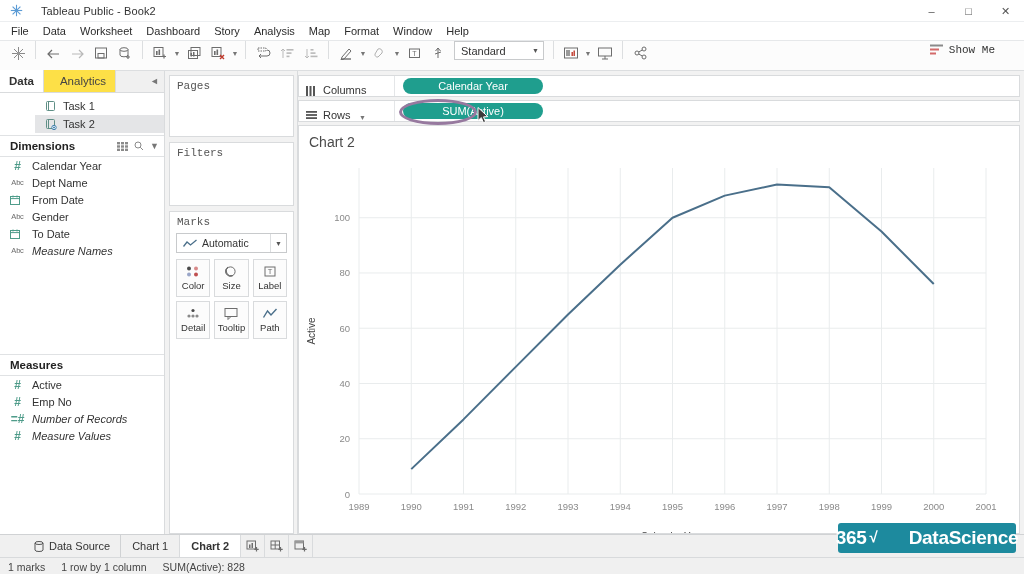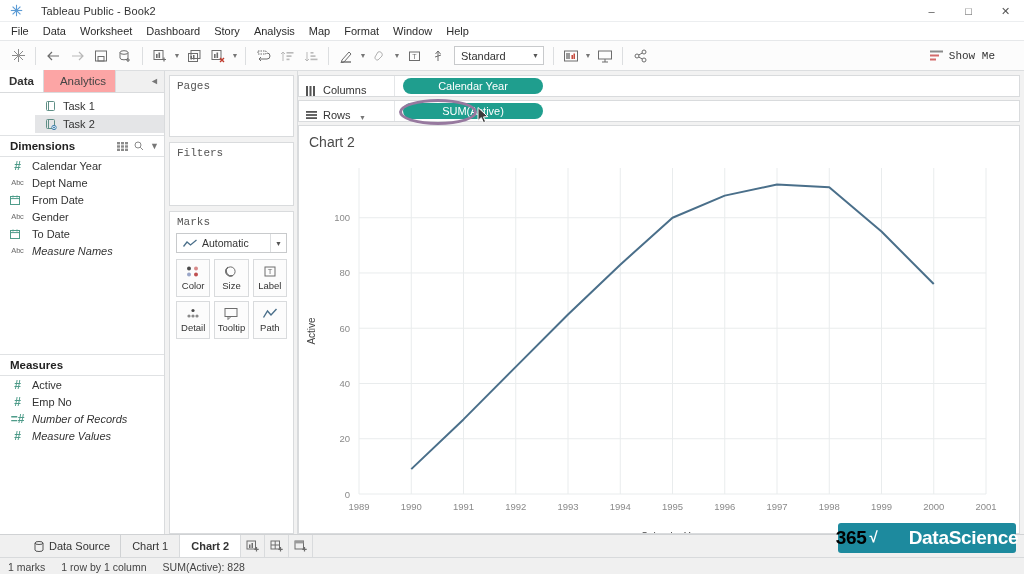--- a/index.html
+++ b/index.html
@@ -22,21 +22,21 @@
   .wc { width: 37px; height: 22px; display: flex; align-items: center; justify-content: center;
         font-size: 11px; color: #555; }
 
   
   .menubar { height: 19px; background: #fff; display: flex; align-items: center;
              padding-left: 4px; border-bottom: 1px solid #e6e8ea; }
   .menu-item { font-size: 11px; color: #2c2c2c; padding: 2px 7px; }
 
   
   .toolbar { height: 30px; background: #fcfcfc; border-bottom: 1px solid #dcdee0;
-             display: flex; align-items: center; padding: 0 6px; position: relative; }
+             display: flex; padding: 0 6px; position: relative; }
   .tb-btn { width: 24px; height: 24px; display: flex; align-items: center; justify-content: center;
             color: #6d6d6d; }
   .tb-sep { width: 1px; height: 18px; background: #dcdee0; margin: 0 5px; }
   .tb-caret { width: 10px; height: 24px; display:flex; align-items:center; justify-content:center;
               font-size: 7px; color: #767676; }
   .fitsel { width: 90px; height: 19px; border: 1px solid #c8cacc; background: #fff;
             display: flex; align-items: center; font-size: 11px; color: #333;
             padding-left: 6px; position: relative; margin: 0 4px; }
   .fitsel .arrow { position: absolute; right: 4px; font-size: 7px; color: #555; }
   .showme { position: absolute; right: 24px; display: flex; align-items: center; gap: 5px;
@@ -46,21 +46,21 @@
   .body { display: flex; height: 463px; background: #f2f2f2; }
 
   
   .datapane { width: 165px; background: #fff; border-right: 1px solid #d9dbdd;
               display: flex; flex-direction: column; }
   .dp-tabs { height: 22px; display: flex; align-items: flex-end; border-bottom: 1px solid #d9dbdd;
              position: relative; background: #f0f0f0; }
   .dp-tab { font-size: 11.5px; font-weight: bold; color: #333; padding: 3px 9px 3px 9px;
             background: #fff; border-right: 1px solid #d9dbdd; height: 22px;
             display:flex; align-items:center; }
-  .dp-tab.inactive { background: #fca5a5; font-weight: normal; color: #444; padding-left: 16px; }
+  .dp-tab.inactive { background: #fde047; font-weight: normal; color: #444; padding-left: 16px; }
   .dp-collapse { position: absolute; right: 5px; top: 5px; font-size: 9px; color: #777; }
   .ds-list { padding: 4px 0 2px 0; margin-left: 35px; }
   .ds-item { height: 18px; display: flex; align-items: center; padding-left: 10px;
              font-size: 11px; color: #333; gap: 6px; }
   .ds-item.selected { background: #e4e5e7; }
   .sec-hdr { height: 22px; display: flex; align-items: center; padding: 0 6px 0 10px;
              font-size: 11.5px; font-weight: bold; color: #222;
              border-top: 1px solid #e0e2e4; border-bottom: 1px solid #e0e2e4;
              background: #fff; position: relative; }
   .sec-hdr .tools { position: absolute; right: 5px; display: flex; align-items: center; gap: 6px;
@@ -126,21 +126,21 @@
                border-right: 1px solid #d9dbdd; color: #6d6d6d; }
   .bb-rest { flex: 1; }
 
   
   .statusbar { height: 19px; background: #f0f0f0; border-top: 1px solid #d8dadc;
                display: flex; align-items: center; gap: 16px; padding-left: 8px;
                font-size: 10.5px; color: #444; position: relative; }
   .logo365 { position: absolute; right: 8px; bottom: 21px; height: 30px; width: 178px;
              background: #1d8a9e; border-radius: 3px; display: flex; align-items: center;
              justify-content: center; gap: 2px; }
-  .logo365 .l1 { color: #000000; font-size: 19px; font-weight: bold; letter-spacing: -.3px; }
+  .logo365 .l1 { color: #ffffff; font-size: 19px; font-weight: bold; letter-spacing: -.3px; }
   .logo365 .lr { color: #ffffff; font-size: 15px; font-weight: bold; margin: 0 1px 4px 1px; }
   .logo365 .l2 { color: #fff; font-size: 19px; font-weight: bold; letter-spacing: -.3px; margin-left: 28px; }
   svg { display: block; }
 </style>
 </head>
 <body>
 
 <div id="app">
 
   <div class="titlebar">

